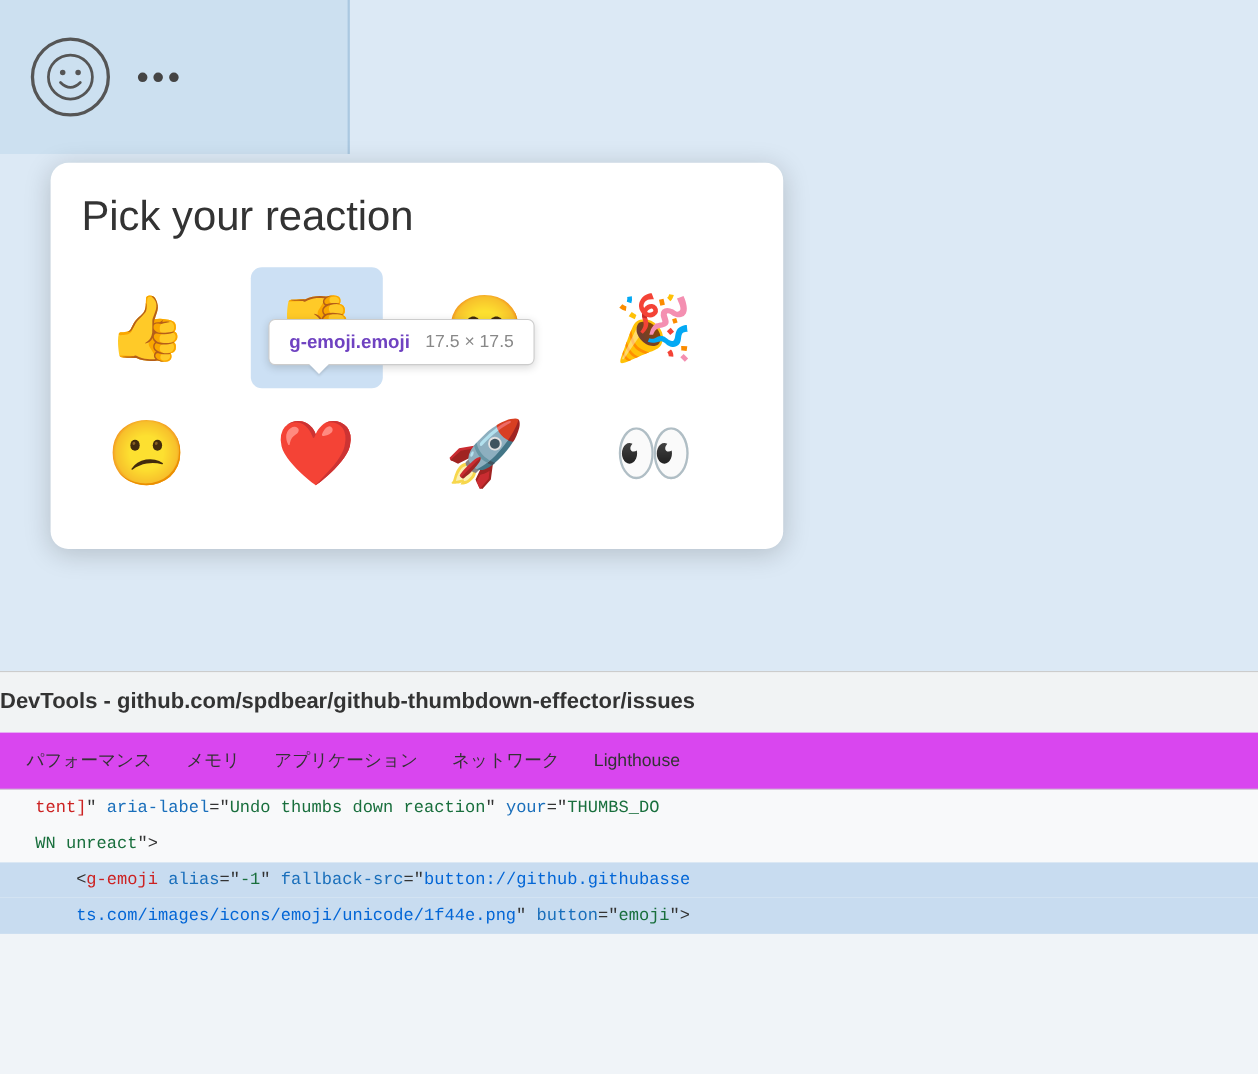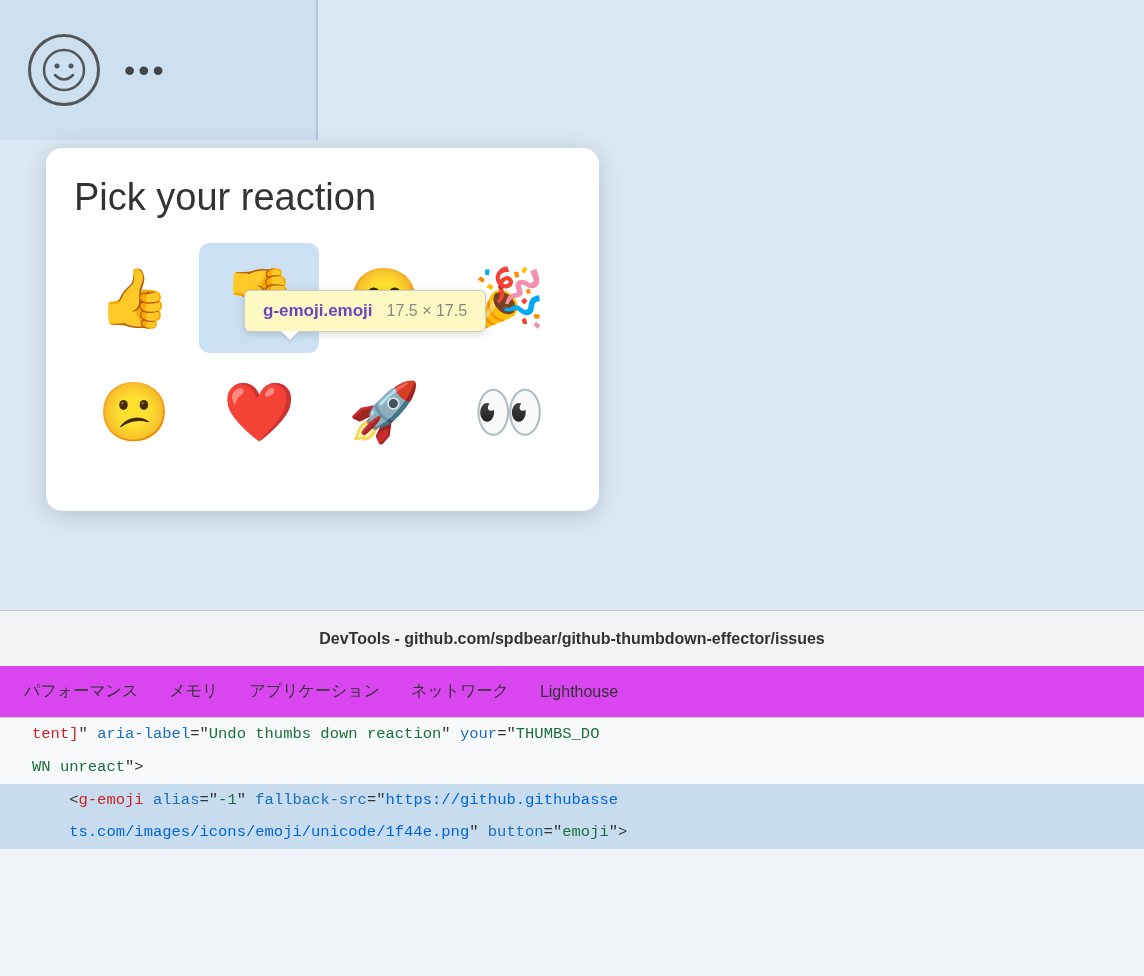--- a/index.html
+++ b/index.html
@@ -54,21 +54,21 @@
       letter-spacing: 3px;
       color: #444;
       cursor: pointer;
     }
 
     
     .tooltip {
       position: absolute;
       top: 290px;
       left: 244px;
-      background: #fef9c3;
+      background: #ffffff;
       border: 1px solid #ccc;
       border-radius: 6px;
       padding: 10px 18px;
       display: flex;
       align-items: center;
       gap: 14px;
       z-index: 100;
       box-shadow: 0 2px 8px rgba(0,0,0,0.15);
       white-space: nowrap;
     }
@@ -95,25 +95,25 @@
     .tooltip-size {
       color: #888;
       font-size: 16px;
     }
 
     
     .reaction-popup {
       position: absolute;
       top: 148px;
       left: 46px;
-      width: 553px;
+      width: 666px;
       background: white;
       border-radius: 16px;
       box-shadow: 0 4px 24px rgba(0,0,0,0.18);
-      padding: 28px 28px 44px 28px;
+      padding: 28px 28px 32px 28px;
       z-index: 50;
     }
 
     .reaction-popup-title {
       font-size: 38px;
       color: #333;
       font-weight: 400;
       margin-bottom: 24px;
     }
 
@@ -140,22 +140,21 @@
     }
 
     
     .devtools-titlebar {
       width: 100%;
       height: 56px;
       background: #f1f3f4;
       border-top: 1px solid #ccc;
       display: flex;
       align-items: center;
-      justify-content: center;
-      font-size: 16px;
+      font-size: 20px;
       font-weight: 600;
       color: #333;
     }
 
     .devtools-tabs {
       width: 100%;
       height: 52px;
       background: #d946ef;
       border-bottom: 1px solid #ccc;
       display: flex;
@@ -248,15 +247,15 @@
   <span class="devtools-tab">パフォーマンス</span>
   <span class="devtools-tab">メモリ</span>
   <span class="devtools-tab">アプリケーション</span>
   <span class="devtools-tab">ネットワーク</span>
   <span class="devtools-tab">Lighthouse</span>
 </div>
 
 <div class="code-panel">
   <div class="code-line"><span class="kw-red">tent]</span><span>" </span><span class="kw-blue">aria-label</span><span>="</span><span class="kw-green">Undo thumbs down reaction</span><span>" </span><span class="kw-blue">your</span><span>="</span><span class="kw-green">THUMBS_DO</span></div>
   <div class="code-line"><span class="kw-green">WN unreact</span><span>"&gt;</span></div>
-  <div class="code-line highlighted">    &lt;<span class="kw-red">g-emoji</span> <span class="kw-blue">alias</span>="<span class="kw-green">-1</span>" <span class="kw-blue">fallback-src</span>="<span class="str-blue">https://github.githubasse</span></div>
+  <div class="code-line highlighted">    &lt;<span class="kw-red">g-emoji</span> <span class="kw-blue">alias</span>="<span class="kw-green">-1</span>" <span class="kw-blue">fallback-src</span>="<span class="str-blue">button://github.githubasse</span></div>
   <div class="code-line highlighted">    <span class="str-blue">ts.com/images/icons/emoji/unicode/1f44e.png</span>" <span class="kw-blue">button</span>="<span class="kw-green">emoji</span>"&gt;</div>
 </div>
 
 </body></html>

